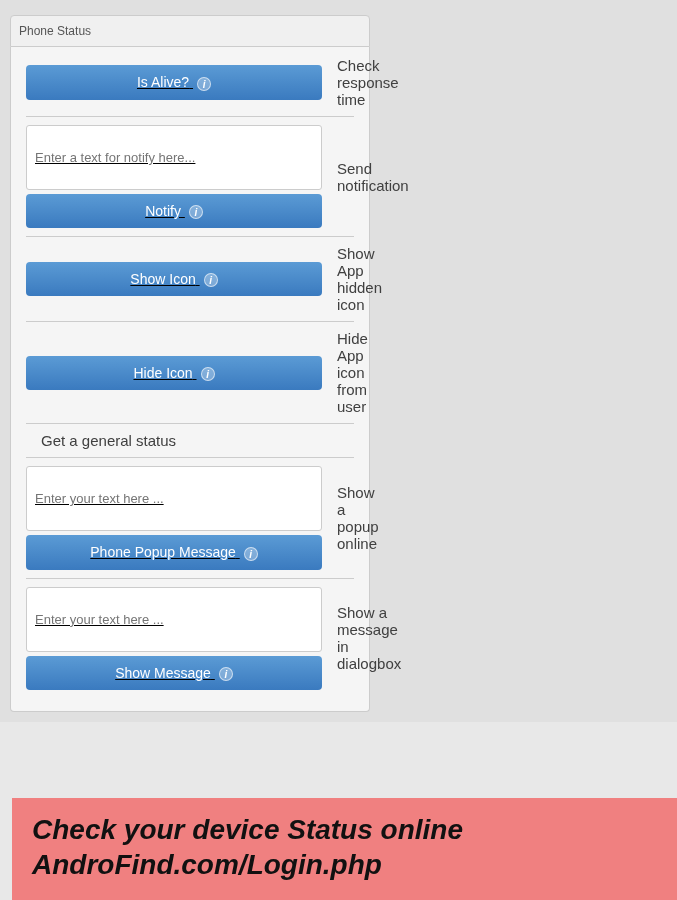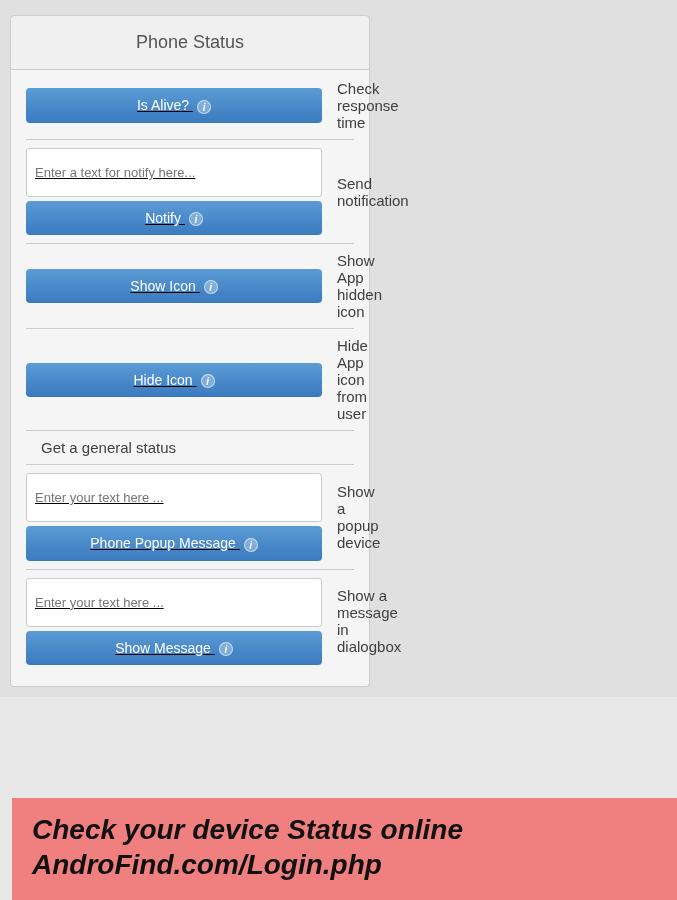--- a/index.html
+++ b/index.html
@@ -39,21 +39,21 @@
       margin-left: 4px;
       vertical-align: middle;
       border: 1px solid rgba(255,255,255,0.6);
       font-style: italic;
       font-weight: bold;
     }
 
     .text-input {
       display: block;
       width: 100%;
-      padding: 16px 8px;
+      padding: 24px 8px;
       font-size: 13px;
       color: #aaa;
       border: 1px solid #ccc;
       border-radius: 3px;
       background: white;
       margin-bottom: 4px;
       outline: none;
     }
 
     
@@ -83,23 +83,22 @@
       font-size: 15px;
       color: #404040;
       margin-left: 15px;
     }
 
     .panel-header {
       background: #f0f0f0;
       border: 1px solid #ccc;
       border-radius: 4px 4px 0 0;
       width: 360px;
-      text-align: center;
-      padding: 16px;
-      font-size: 18px;
+      padding: 8px;
+      font-size: 12px;
       color: #555;
     }
 
     .panel-body {
       background: #f5f5f5;
       border: 1px solid #ccc;
       border-top: none;
       border-radius: 0 0 4px 4px;
       width: 360px;
       padding: 10px 15px 15px;
@@ -195,21 +194,21 @@
     <hr class="sep">
 
     <div class="content-row">
       <div class="content-left">
         <input type="text" class="text-input" placeholder="Enter your text here ..." style="">
         <button class="btn-blue">
           <span>Phone Popup Message</span>
           <span class="info-icon">i</span>
         </button>
       </div>
-      <div class="content-right">Show a popup device</div>
+      <div class="content-right">Show a popup online</div>
     </div>
 
     <hr class="sep">
 
     <div class="content-row">
       <div class="content-left">
         <input type="text" class="text-input" placeholder="Enter your text here ..." style="">
         <button class="btn-blue">
           <span>Show Message</span>
           <span class="info-icon">i</span>

